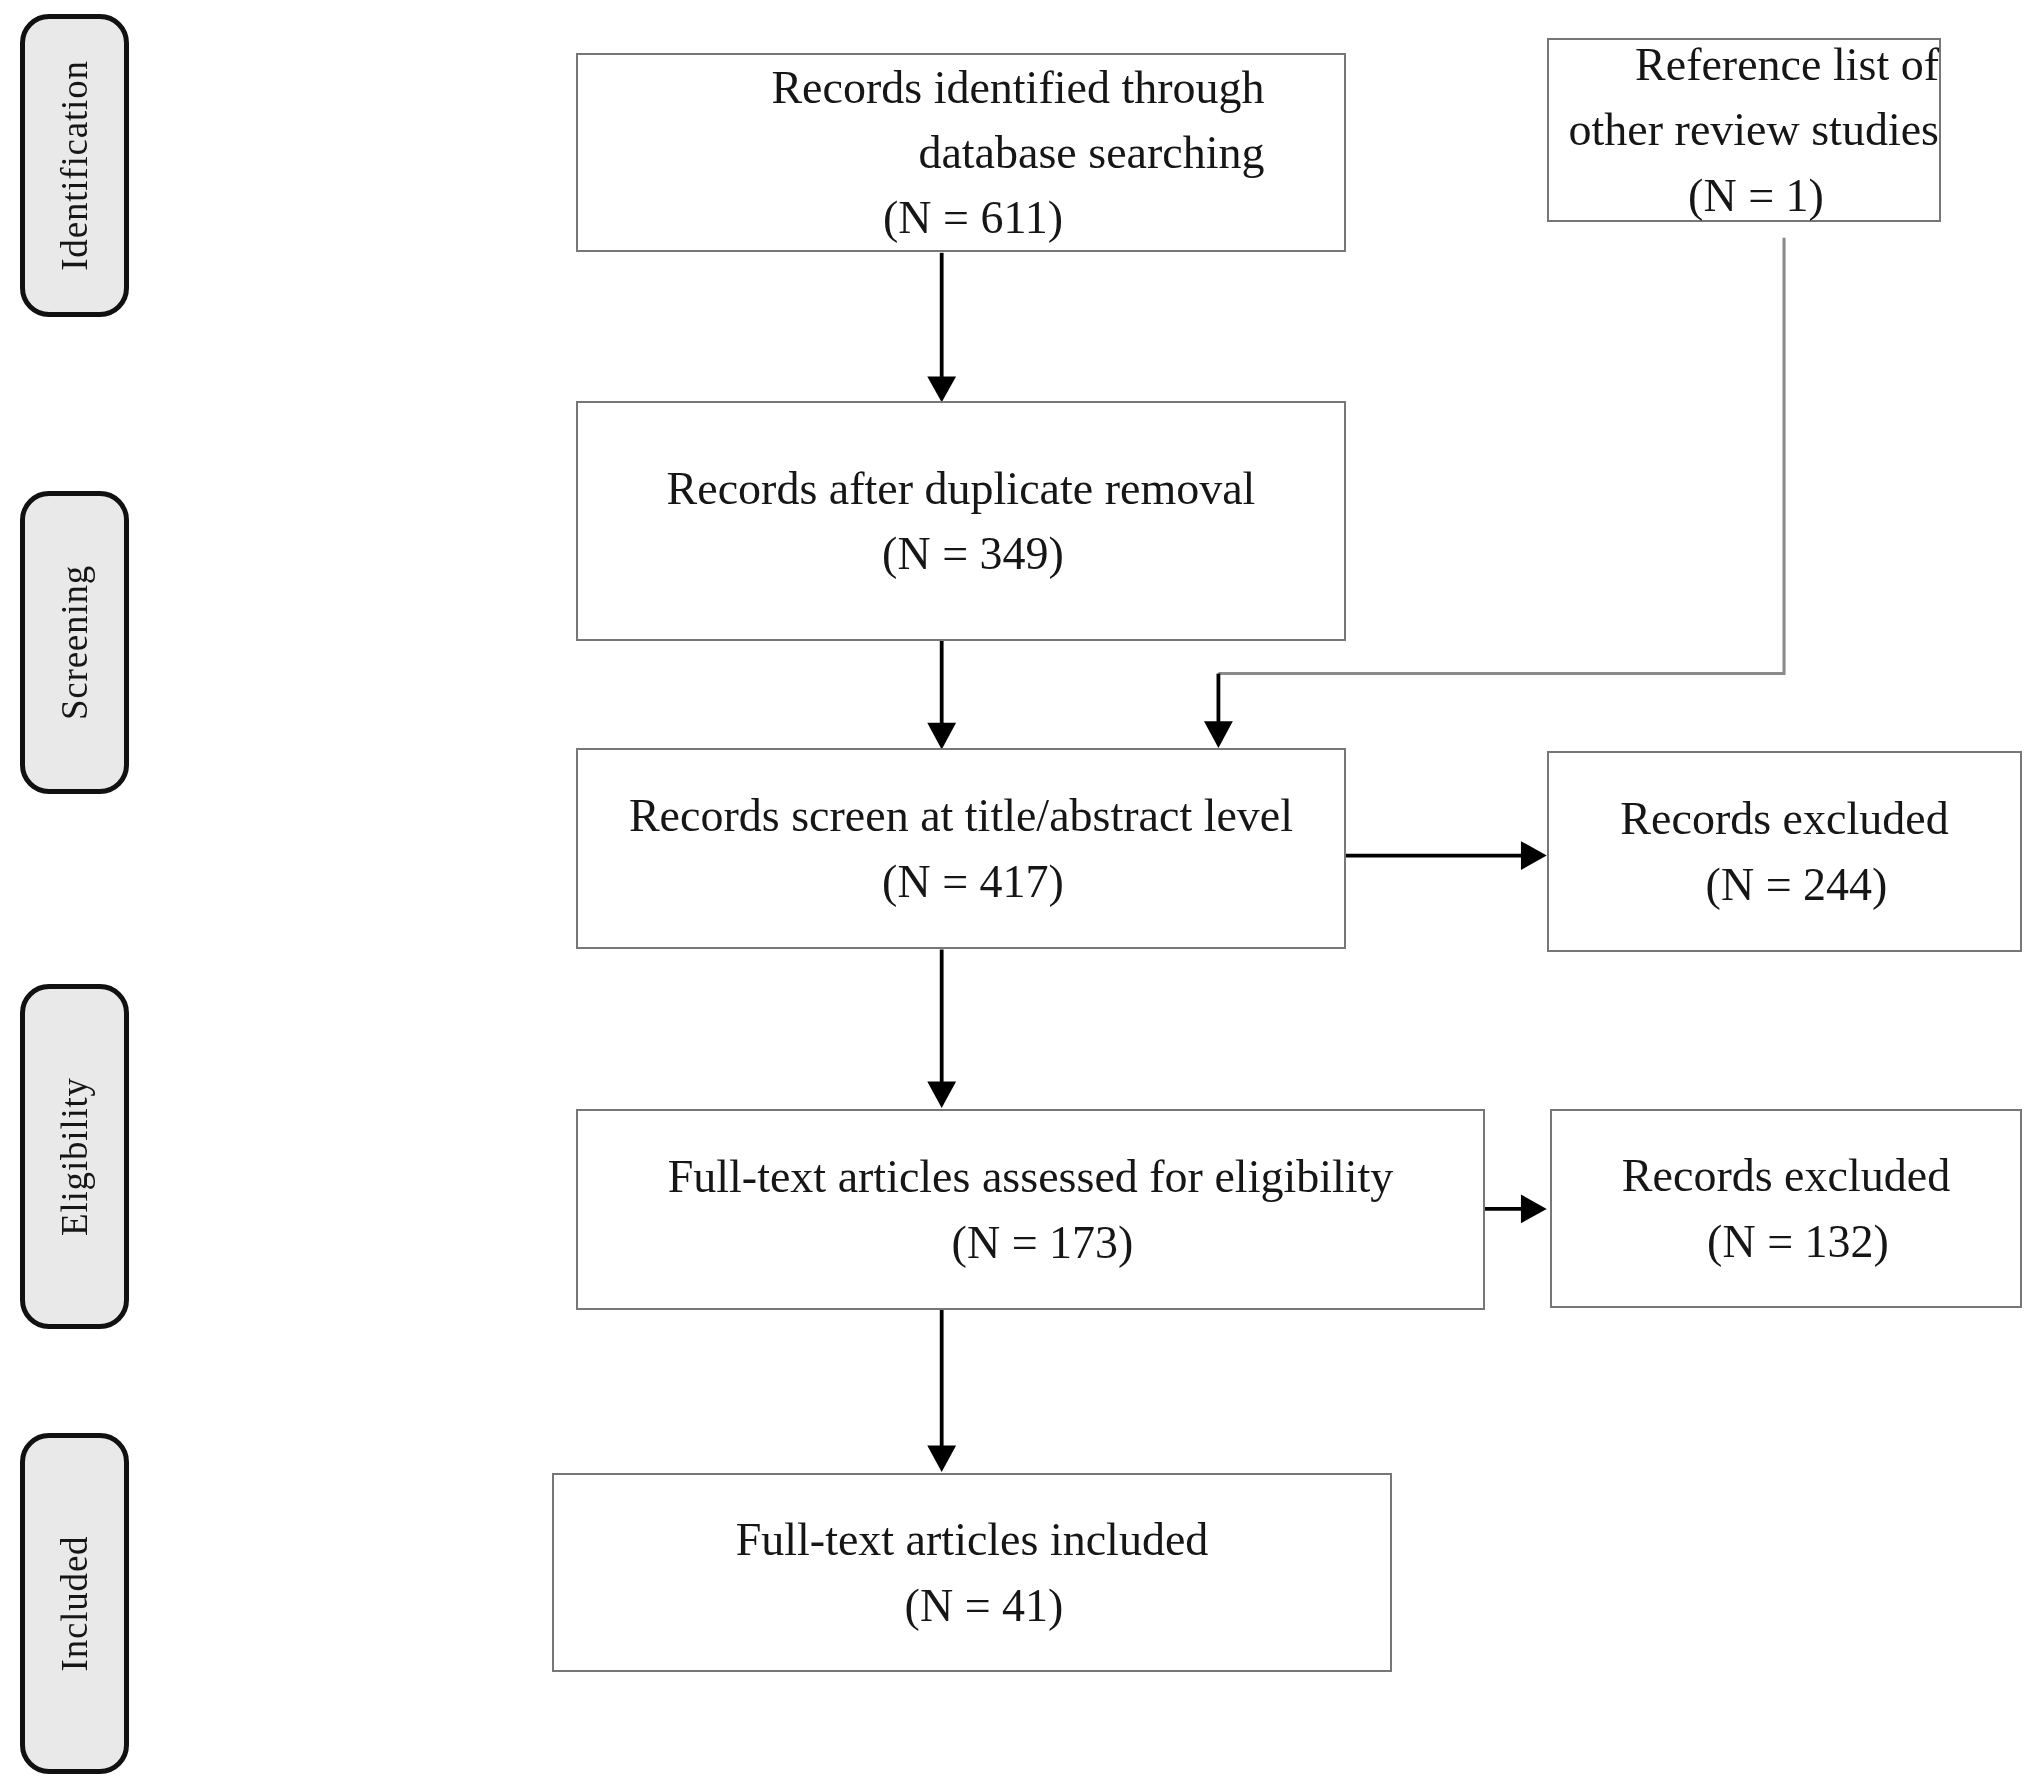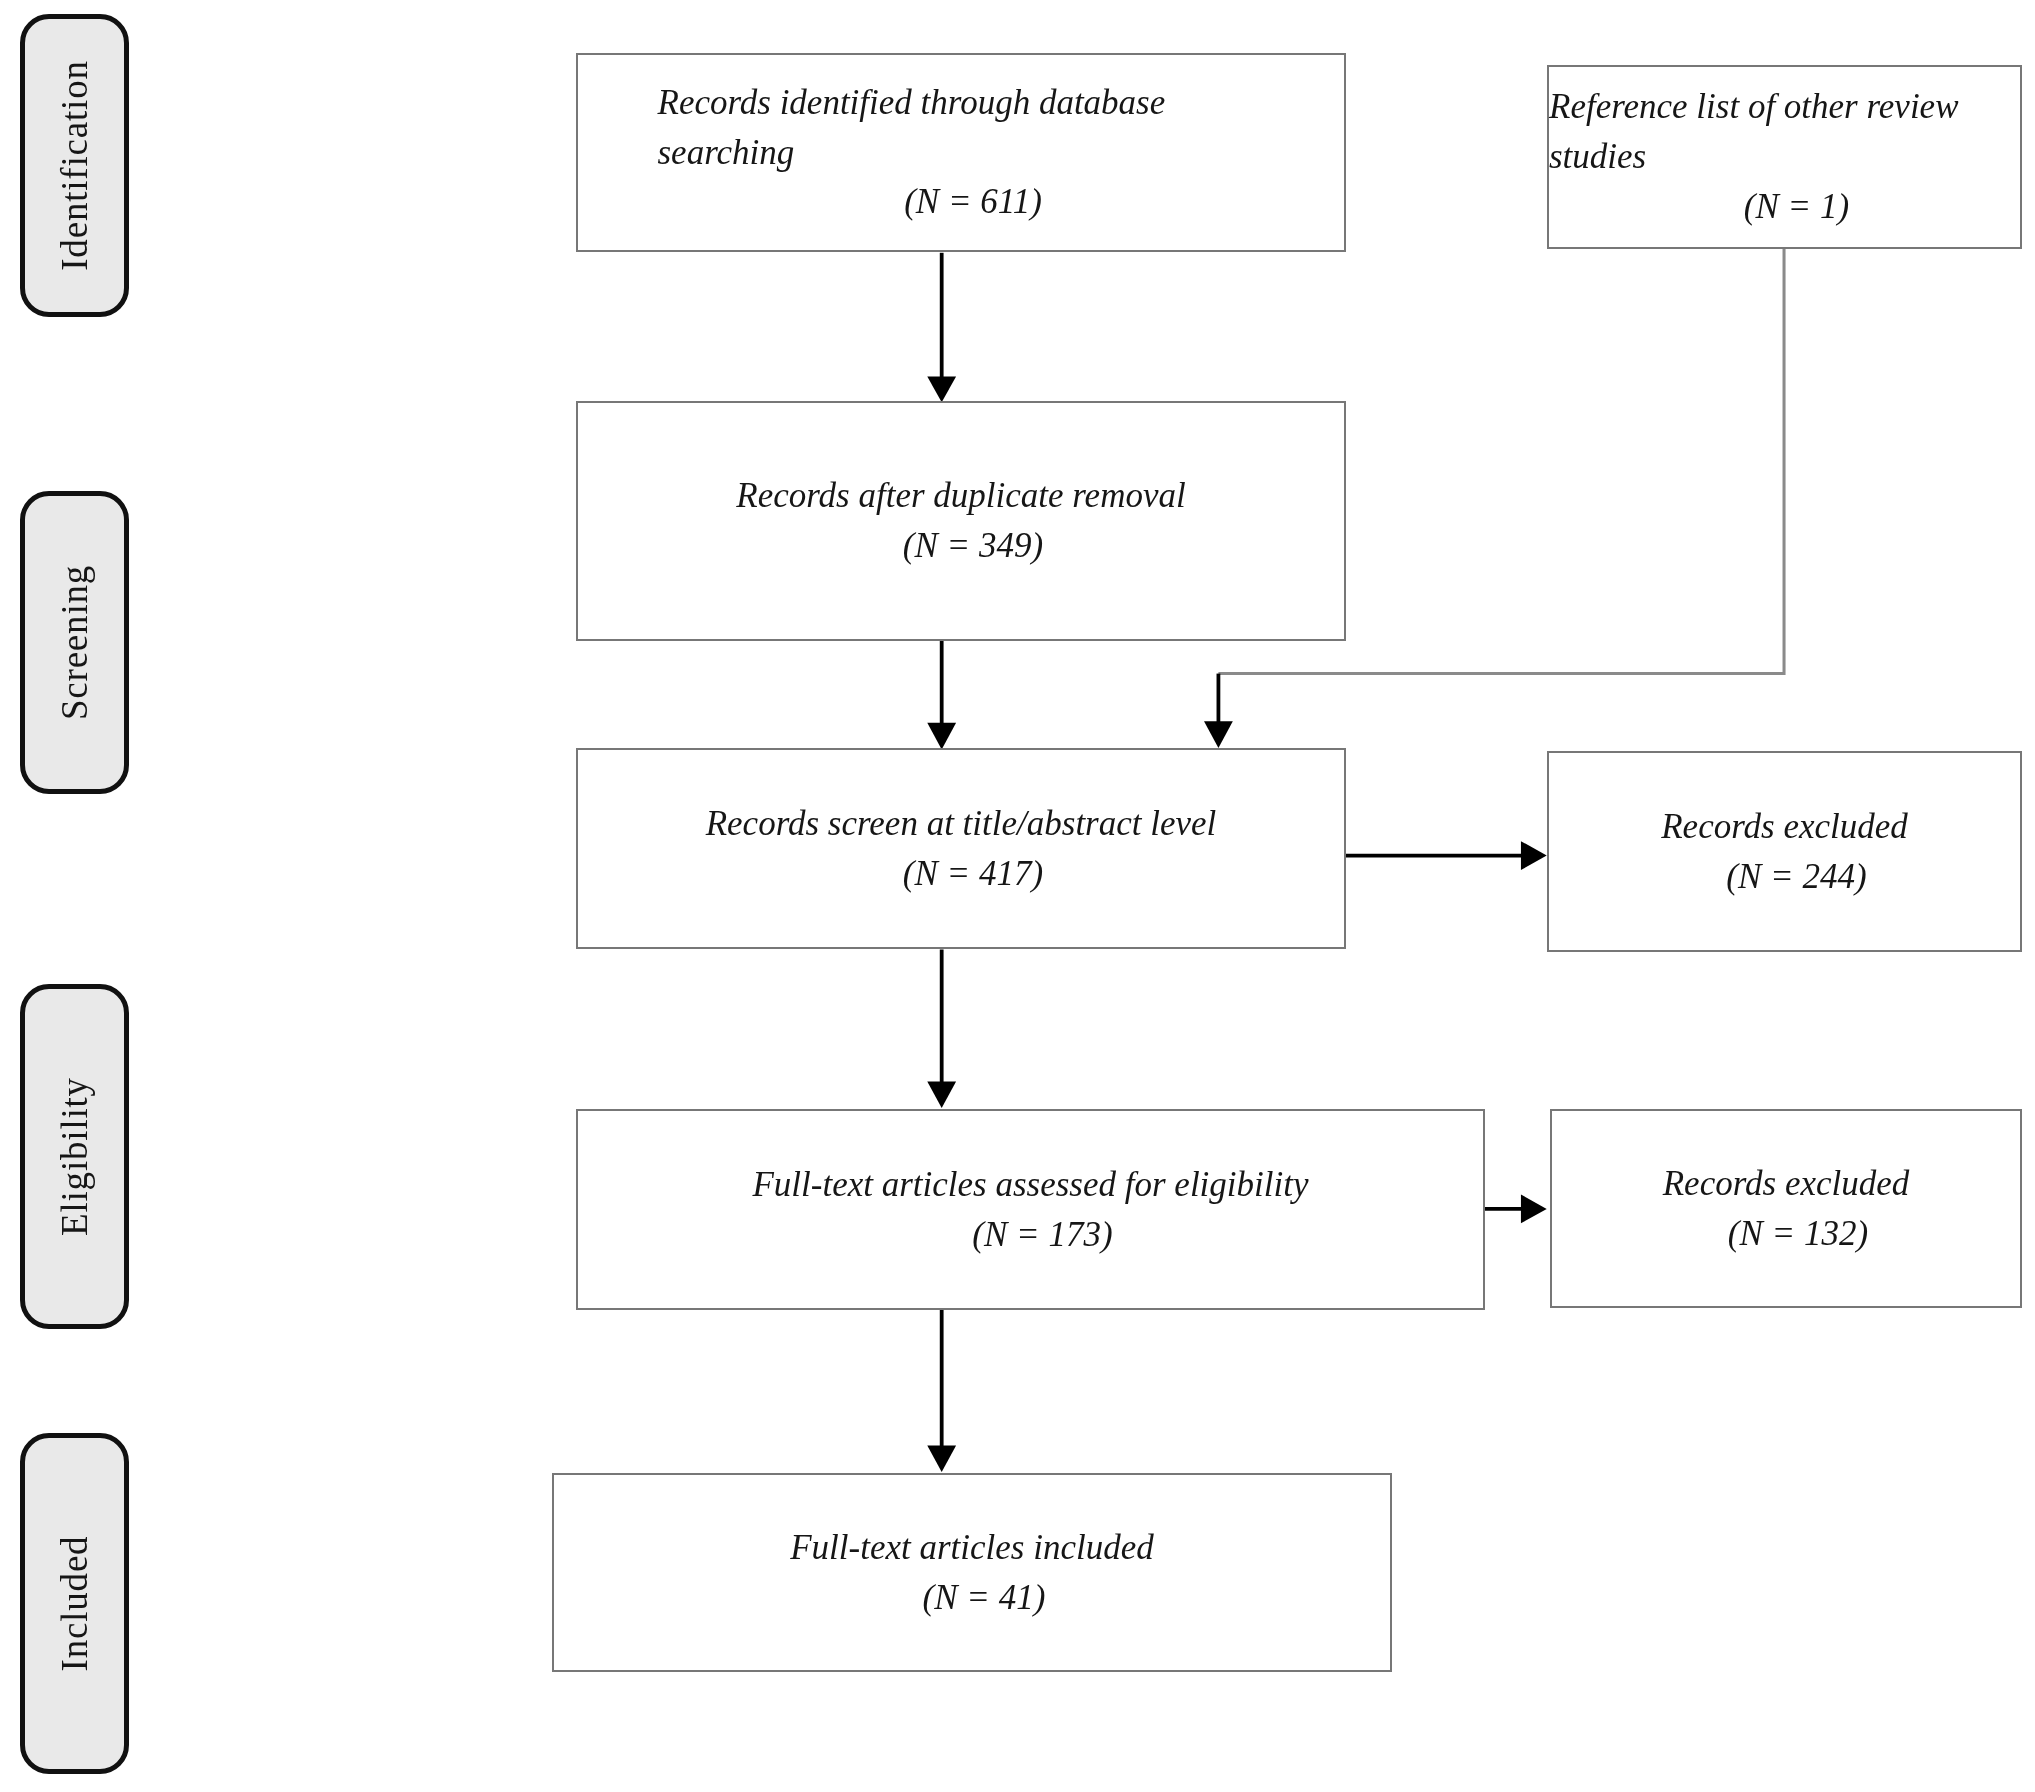--- a/index.html
+++ b/index.html
@@ -32,22 +32,22 @@
   .shaft{stroke:var(--arrow);stroke-width:5;fill:none;}
   .head{fill:var(--arrow);stroke:none;}
   .gray-line{stroke:var(--connector);stroke-width:4;fill:none;}
   .node{
     position:absolute;
     box-sizing:border-box;
     background:var(--node-fill);
     border:2.3px solid var(--node-border);
     display:flex;flex-direction:column;
     align-items:center;justify-content:center;
-    text-align:left;
-    font-size:35px;line-height:1.42;font-style:italic;
+    text-align:right;
+    font-size:46px;line-height:1.42;
   }
   .node-label{display:block;}
   .node-label.narrow{max-width:607px;}
   .node-count{display:block;margin-left:24px;}
   .stage{
     position:absolute;
     left:20px;width:109px;
     box-sizing:border-box;
     background:var(--stage-fill);
     border:5.3px solid var(--stage-border);
@@ -139,21 +139,21 @@
   <div class="node" style="left:576px;top:1109px;width:909px;height:201px">
     <span class="node-label">Full-text articles assessed for eligibility</span>
     <span class="node-count">(N = 173)</span>
   </div>
 
   <div class="node" style="left:552px;top:1473px;width:840px;height:199px">
     <span class="node-label">Full-text articles included</span>
     <span class="node-count">(N = 41)</span>
   </div>
 
-  <div class="node" style="left:1547px;top:65px;width:475px;height:184px">
+  <div class="node" style="left:1547px;top:38px;width:394px;height:184px">
     <span class="node-label">Reference list of other review studies</span>
     <span class="node-count">(N = 1)</span>
   </div>
 
   <div class="node" style="left:1547px;top:751px;width:475px;height:201px">
     <span class="node-label">Records excluded</span>
     <span class="node-count">(N = 244)</span>
   </div>
 
   <div class="node" style="left:1550px;top:1109px;width:472px;height:199px">

